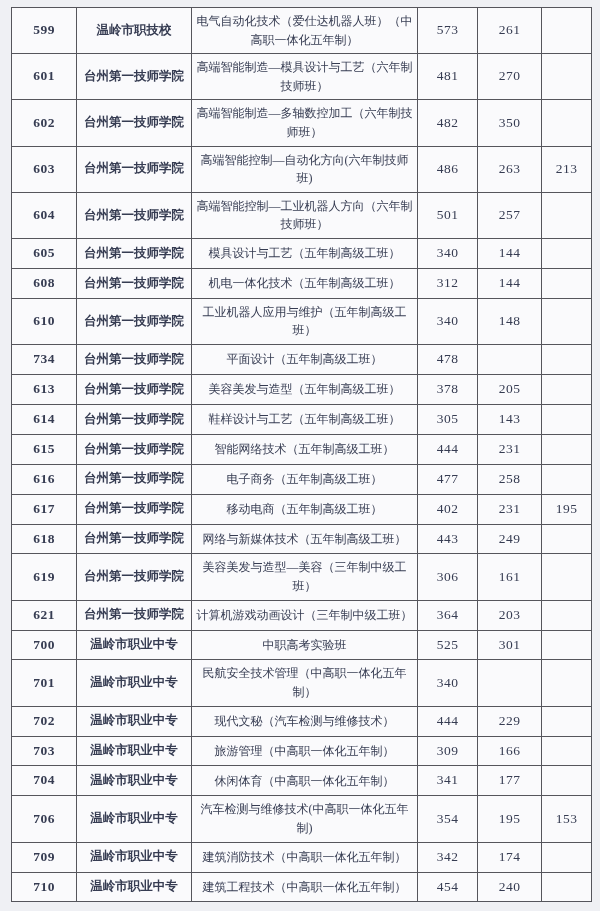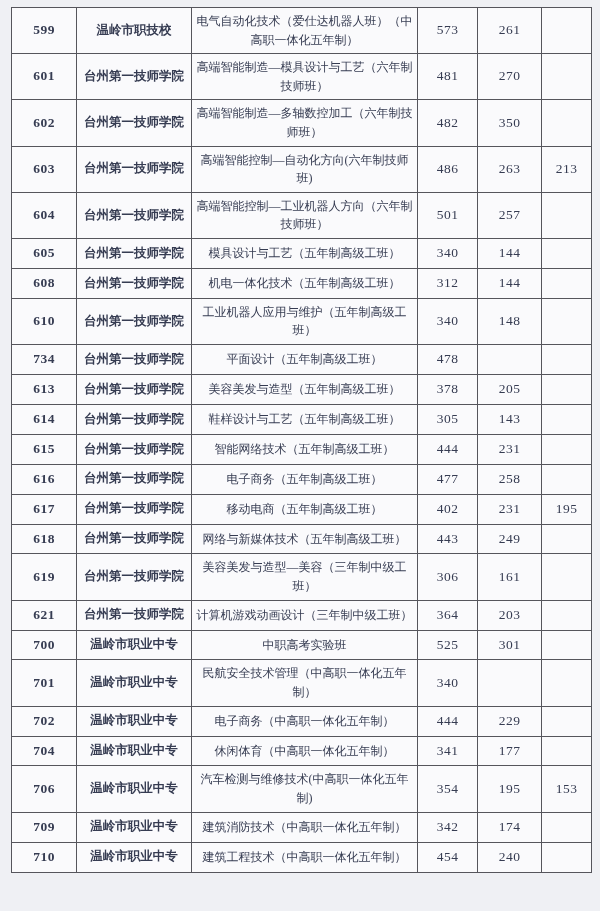--- a/index.html
+++ b/index.html
@@ -202,23 +202,31 @@
           <td class="c0">701</td>
           <td class="c1">温岭市职业中专</td>
           <td class="c2">民航安全技术管理（中高职一体化五年制）</td>
           <td class="c3">340</td>
           <td class="c4"></td>
           <td class="c5"></td>
         </tr>
         <tr>
           <td class="c0">702</td>
           <td class="c1">温岭市职业中专</td>
-          <td class="c2">电子商务（中高职一体化五年制）</td>
+          <td class="c2">现代文秘（汽车检测与维修技术）</td>
           <td class="c3">444</td>
           <td class="c4">229</td>
+          <td class="c5"></td>
+        </tr>
+        <tr>
+          <td class="c0">703</td>
+          <td class="c1">温岭市职业中专</td>
+          <td class="c2">旅游管理（中高职一体化五年制）</td>
+          <td class="c3">309</td>
+          <td class="c4">166</td>
           <td class="c5"></td>
         </tr>
         <tr>
           <td class="c0">704</td>
           <td class="c1">温岭市职业中专</td>
           <td class="c2">休闲体育（中高职一体化五年制）</td>
           <td class="c3">341</td>
           <td class="c4">177</td>
           <td class="c5"></td>
         </tr>

